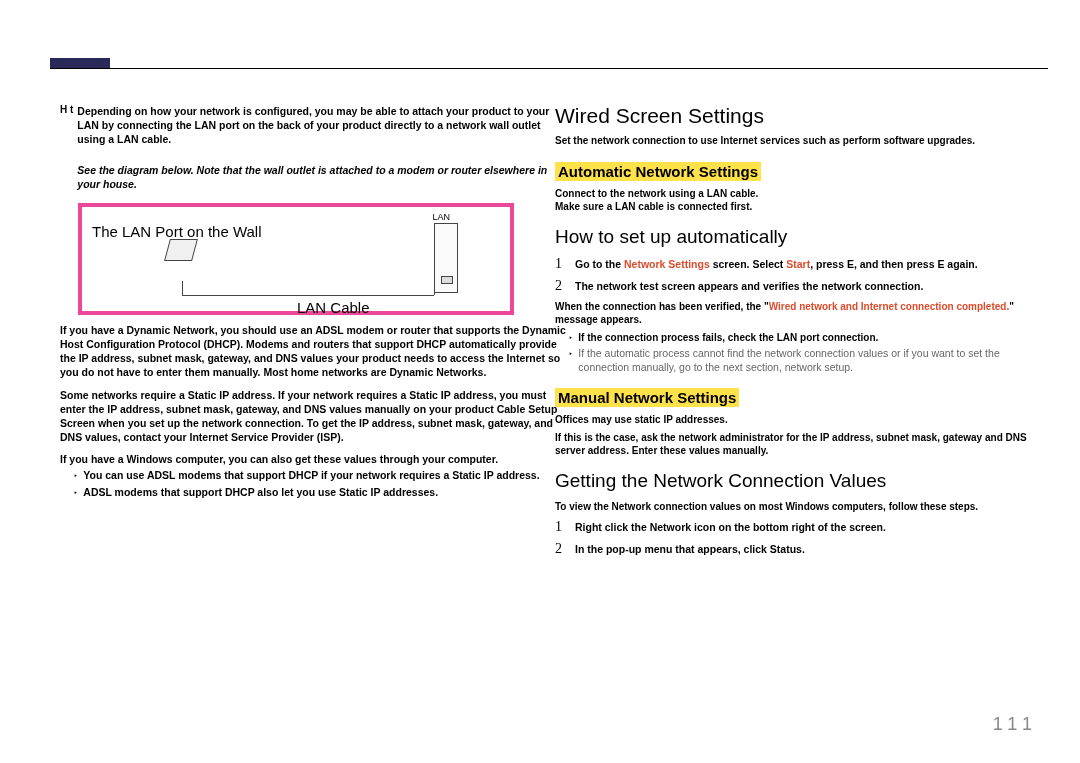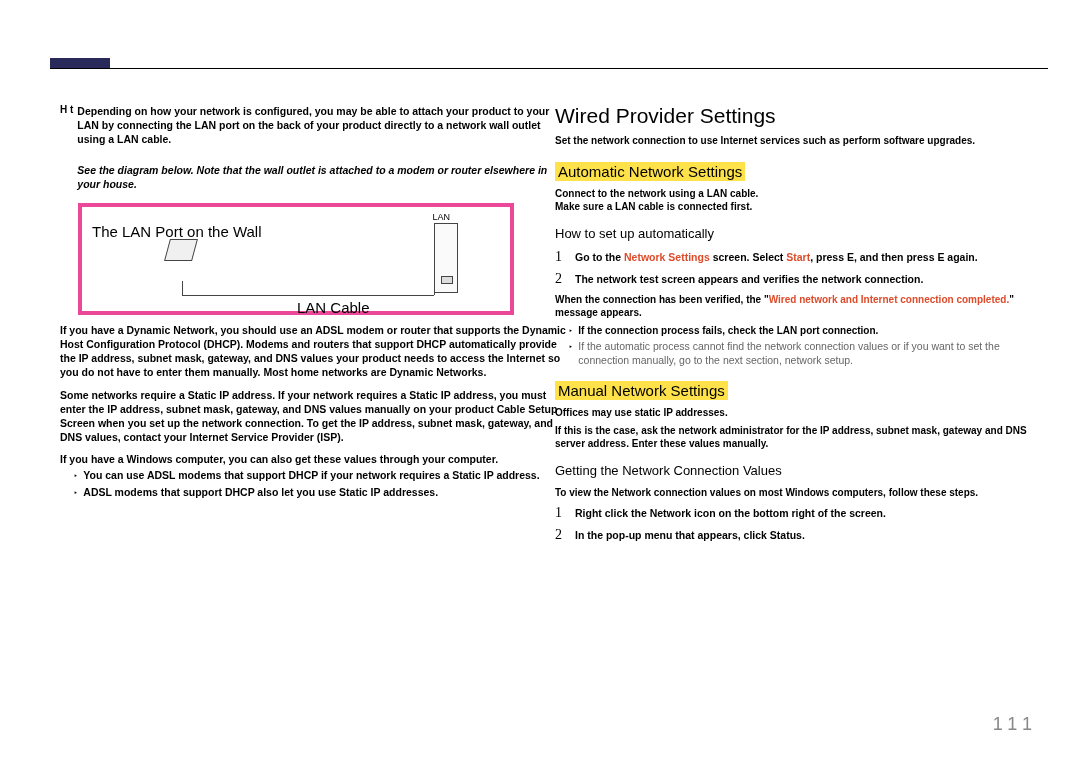--- a/index.html
+++ b/index.html
@@ -13,23 +13,23 @@
   .body-text { margin-top: 8px; }
   .diagram { border: 4px solid #ec4899; margin-top: 12px; margin-bottom: 8px; height: 112px; position: relative; width: 436px; }
   .diagram-label-top { position: absolute; top: 5px; right: 60px; font-size: 9px; }
   .diagram-label-left { position: absolute; top: 16px; left: 10px; font-size: 15px; }
   .diagram-label-cable { position: absolute; top: 92px; left: 215px; font-size: 15px; }
   .wall-port { position: absolute; top: 32px; left: 85px; width: 28px; height: 22px; border: 1px solid #444; transform: skew(-15deg); background: #f0f0f0; }
   .device { position: absolute; top: 16px; right: 52px; width: 24px; height: 70px; border: 1px solid #444; background: #fafafa; }
   .device-port { position: absolute; bottom: 8px; left: 6px; width: 12px; height: 8px; border: 1px solid #444; background: #ddd; }
   .cable { position: absolute; border-bottom: 1px solid #444; }
   .h1 { font-size: 21px; font-weight: normal; margin-bottom: 6px; }
-  .h2 { font-size: 15px; font-weight: normal; display: inline-block; padding: 1px 3px; margin-top: 14px; margin-bottom: 6px; }
+  .h2 { font-size: 15px; font-weight: bold; display: inline-block; padding: 1px 3px; margin-top: 14px; margin-bottom: 6px; }
   .highlight { background: #ffe24a; }
-  .h3 { font-size: 13px; font-weight: normal; margin-top: 12px; margin-bottom: 8px; }
+  .h3 { font-size: 19px; font-weight: normal; margin-top: 12px; margin-bottom: 8px; }
   .step { display: flex; align-items: baseline; margin-top: 6px; }
   .step-num { font-size: 14px; font-family: Georgia, serif; width: 20px; flex-shrink: 0; }
   .bullet { display: flex; align-items: baseline; margin-top: 2px; padding-left: 14px; }
   .bullet::before { content: "\2023"; font-size: 9px; margin-right: 6px; flex-shrink: 0; }
   .sub-note { font-size: 10.5px; font-weight: normal; line-height: 1.35; color: #666; }
   .reg { font-size: 10px; font-weight: bold; line-height: 1.35; }
   .red { color: #dd4b2a; }
   .key { font-family: Arial; }
   .page-num { position: absolute; bottom: 28px; right: 42px; font-size: 18px; letter-spacing: 6px; color: #888; font-weight: 100; }
 </style>
@@ -66,21 +66,21 @@
   <div class="body-text">If you have a Windows computer, you can also get these values through your computer.</div>
   <div class="bullet">
       <span class="bullet-text">You can use ADSL modems that support DHCP if your network requires a Static IP address.</span>
     </div>
   <div class="bullet">
       <span class="bullet-text">ADSL modems that support DHCP also let you use Static IP addresses.</span>
     </div>
 </div>
 
 <div class="right-col">
-  <div class="h1">Wired Provider Settings</div>
+  <div class="h1">Wired Screen Settings</div>
   <div class="reg">Set the network connection to use Internet services such as perform software upgrades.</div>
 
   <div><span class="h2 highlight">Automatic Network Settings</span></div>
   <div class="reg">Connect to the network using a LAN cable.</div>
   <div class="reg">Make sure a LAN cable is connected first.</div>
 
   <div class="h3">How to set up automatically</div>
 
   <div class="step">
     <span class="step-num">1</span>

